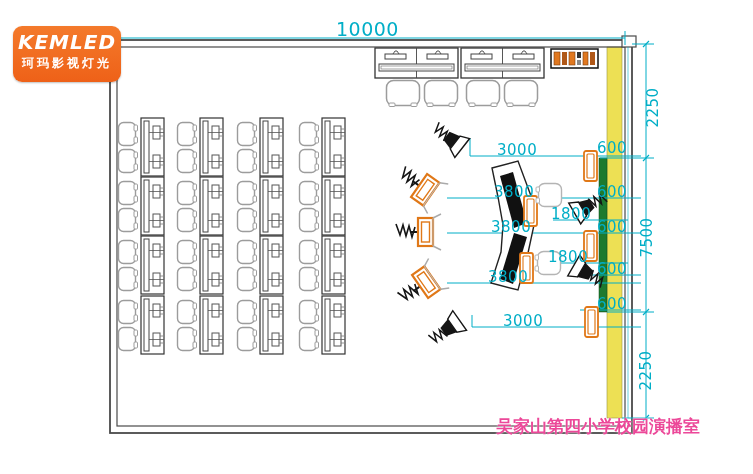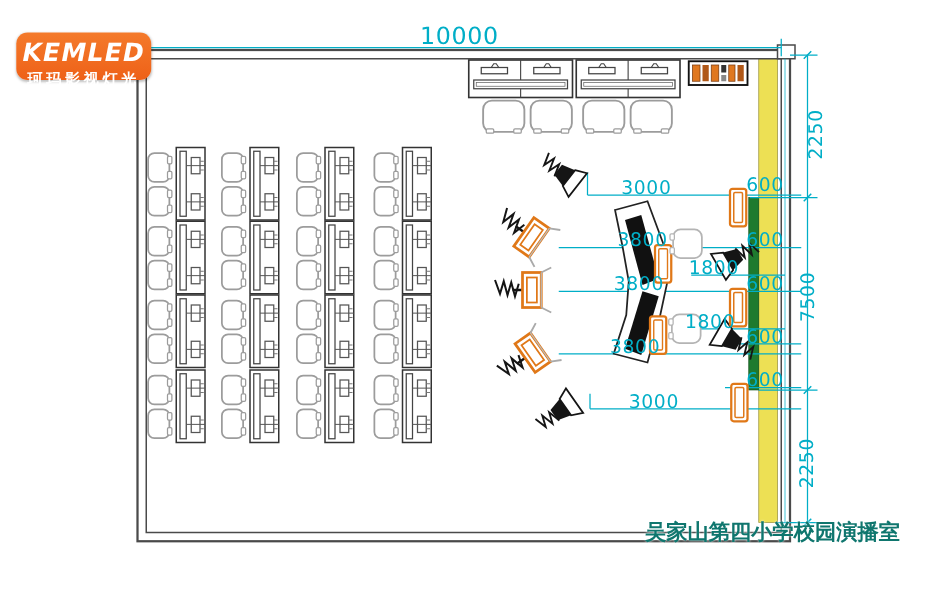--- a/index.html
+++ b/index.html
@@ -8,28 +8,28 @@
     font-family:"DejaVu Sans",sans-serif;
   }
   .plan-svg{position:absolute;left:0;top:0;}
   .dim{
     position:absolute;color:#00AEC7;font-size:15px;line-height:15px;
     font-weight:500;white-space:nowrap;letter-spacing:0.5px;
   }
   .dim.big{font-size:19px;line-height:17px;}
   .dim.vert{transform:rotate(-90deg);transform-origin:center center;width:44px;text-align:center;}
   .logo{
-    position:absolute;left:13px;top:26px;width:108px;height:38px;
+    position:absolute;left:13px;top:26px;width:108px;height:56px;
     background:linear-gradient(180deg,#F47A2B,#EE6118);border-radius:9px;
     color:#fff;text-align:center;box-shadow:0 1px 2px rgba(0,0,0,.25);
   }
   .logo .name{font-size:20px;font-weight:bold;letter-spacing:1px;margin-top:4px;font-style:italic;}
   .logo .sub{font-size:12px;font-weight:bold;letter-spacing:3px;margin-top:1px;}
   .caption{
-    position:absolute;left:516px;top:417px;color:#0f766e;font-size:17px;line-height:19px;
+    position:absolute;left:496px;top:417px;color:#ec4899;font-size:17px;line-height:19px;
     font-weight:bold;white-space:nowrap;text-shadow:0 0 2px #fff;
   }
 </style>
 </head>
 <body>
 
 <div class="canvas">
 
 <svg class="plan-svg" width="753" height="474" viewBox="0 0 753 474">
   <defs>

